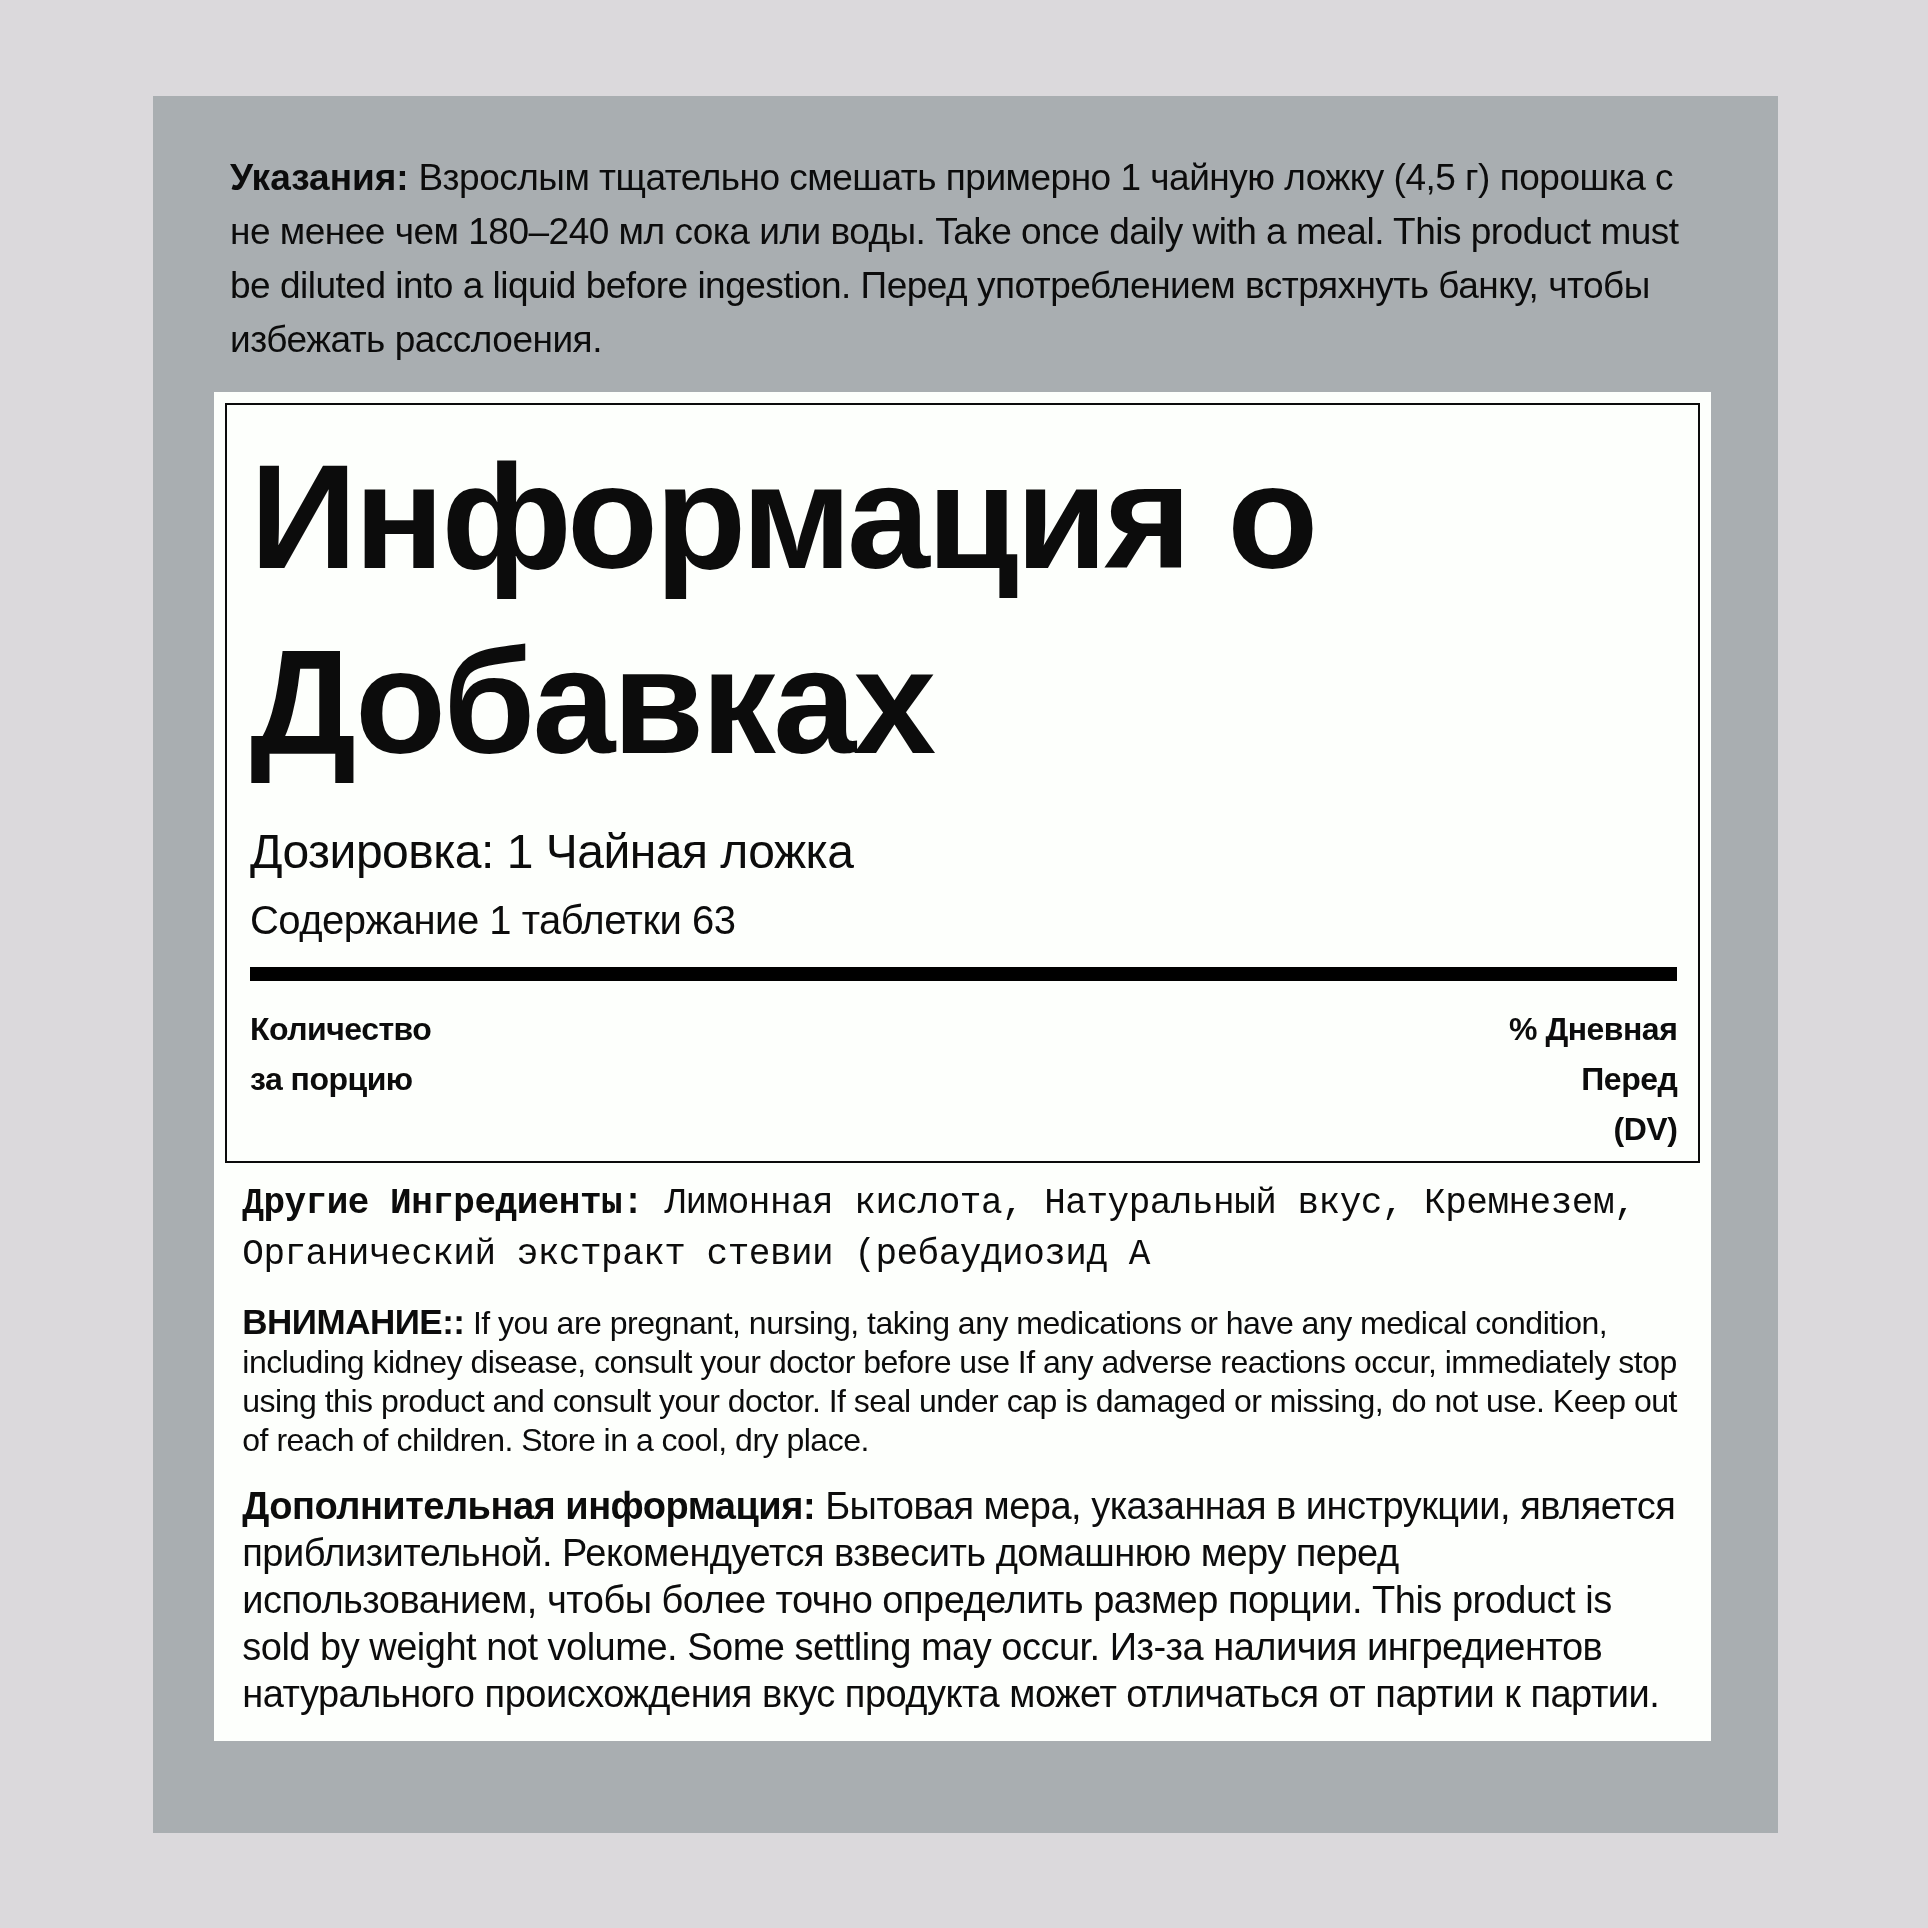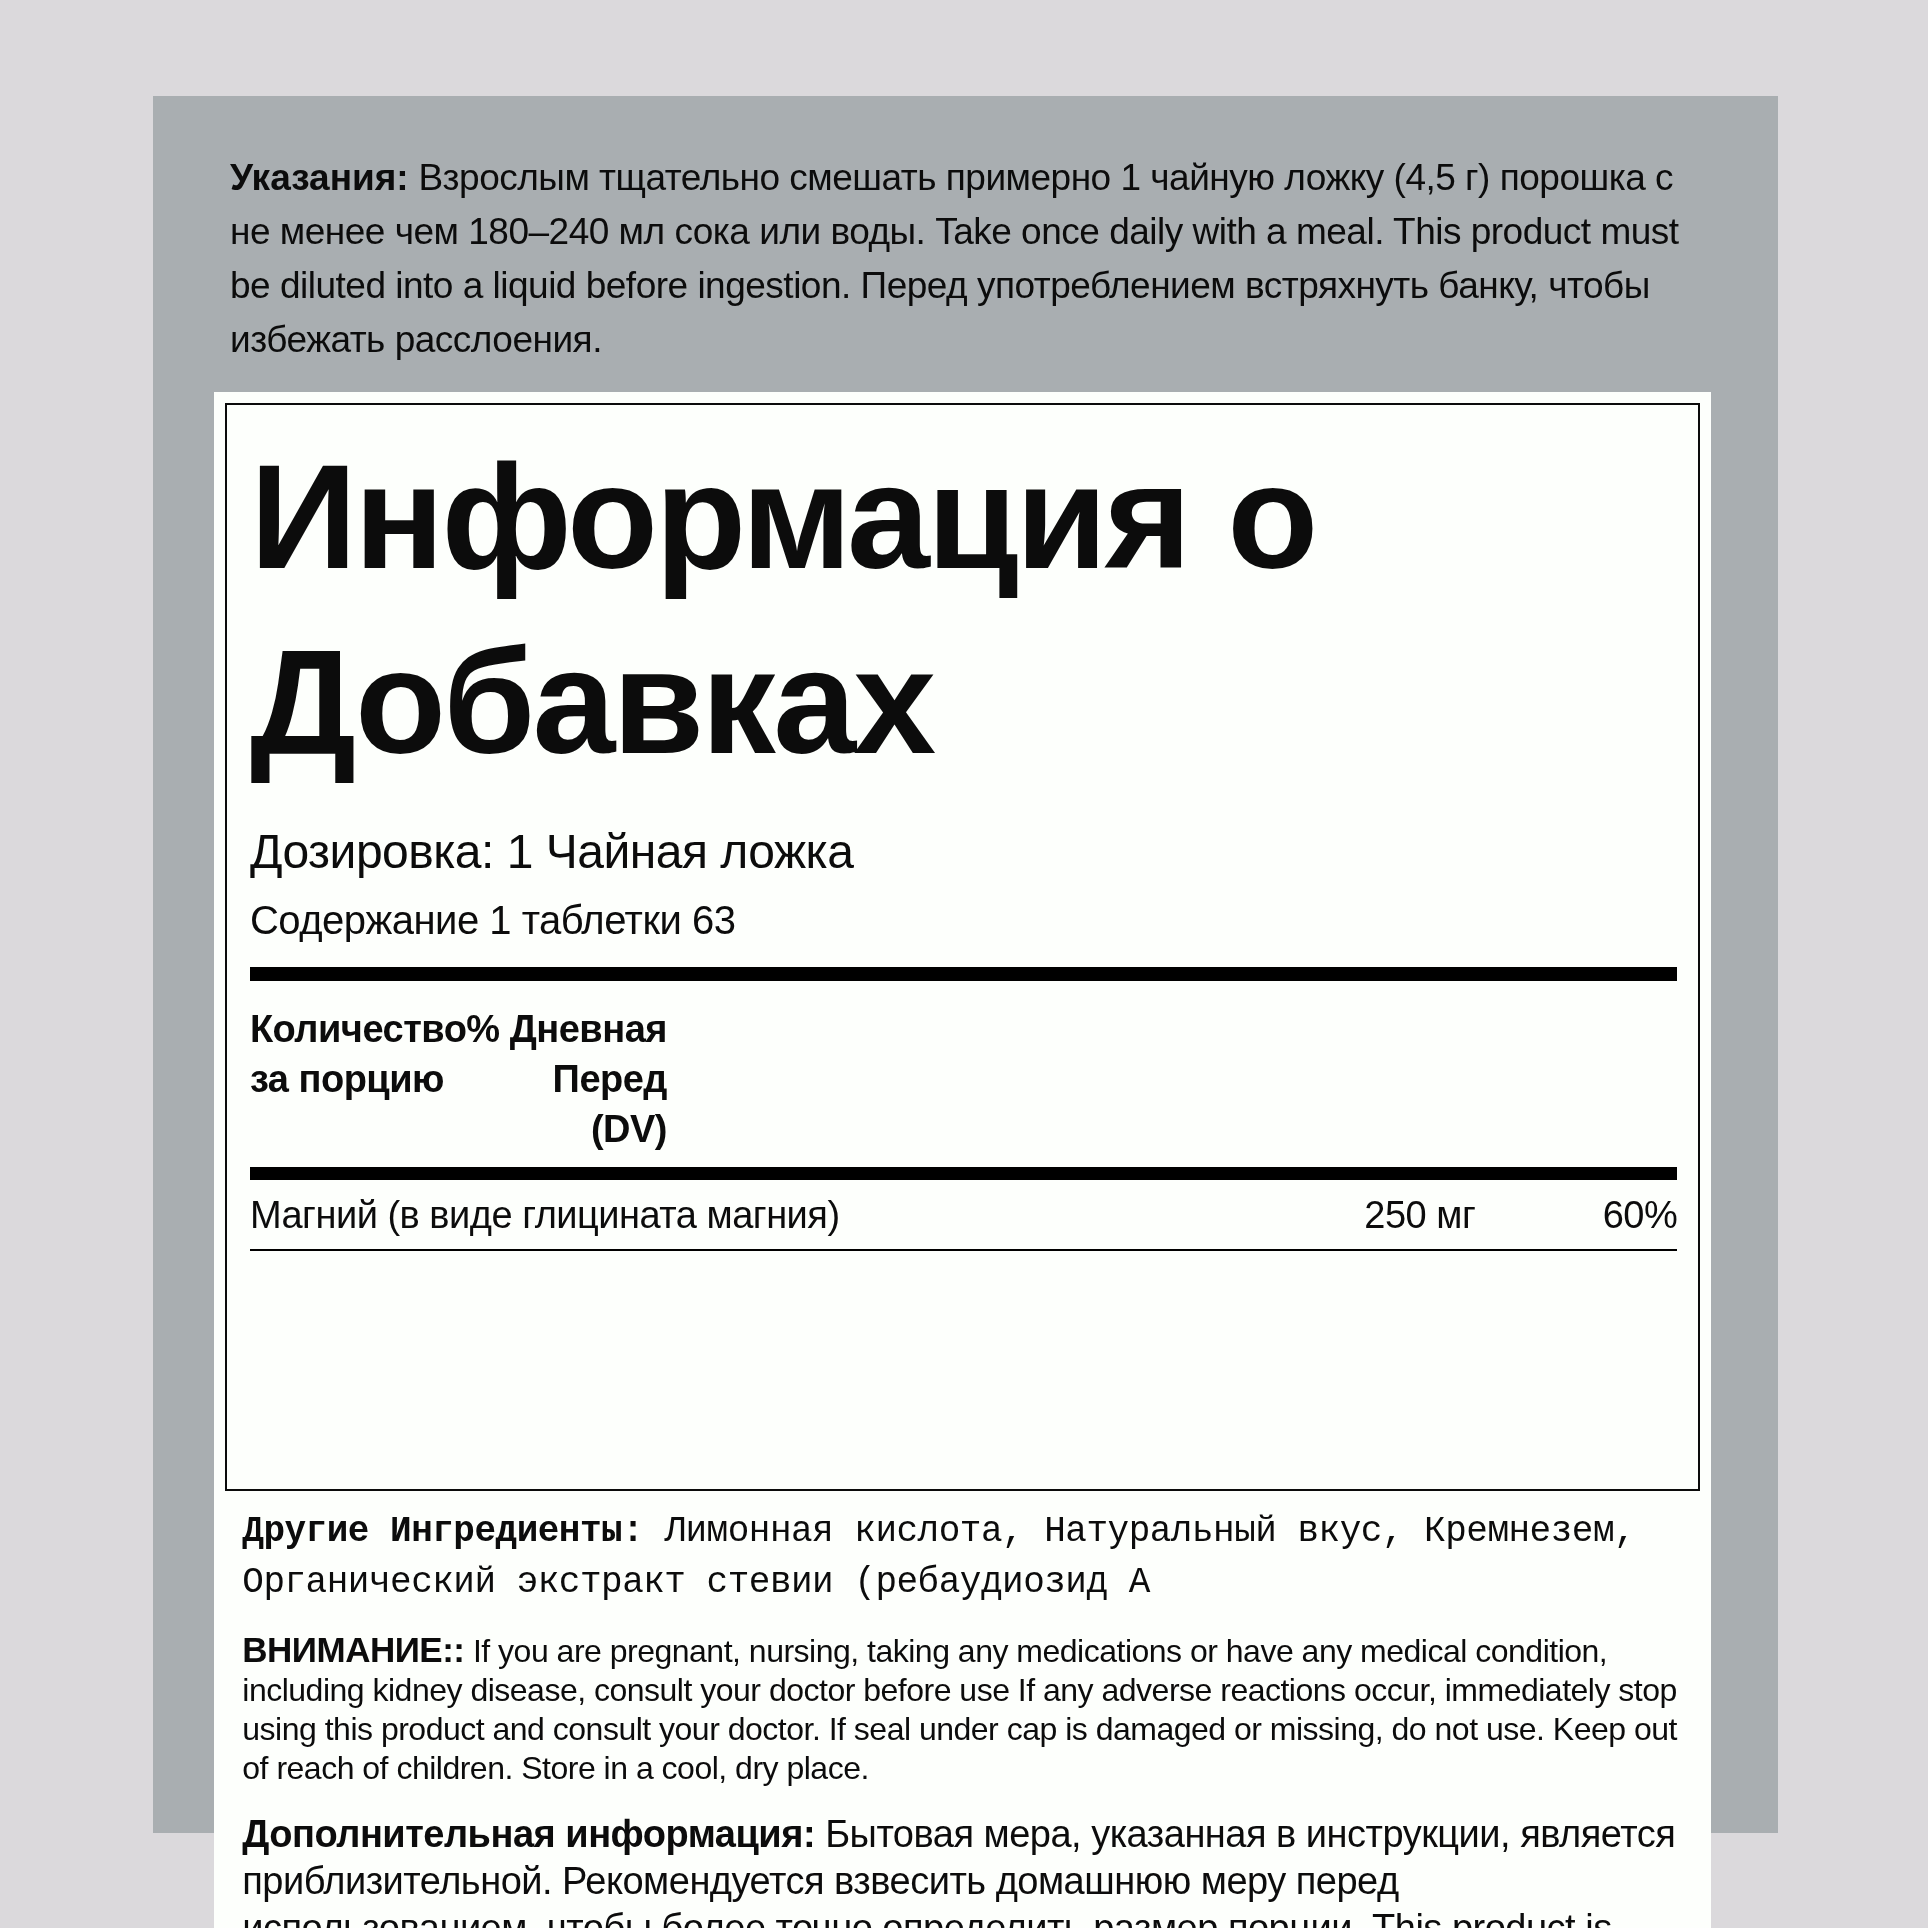--- a/index.html
+++ b/index.html
@@ -37,43 +37,43 @@
   .facts-panel {
     margin: 24.5px 67px 0 61px;
     width: 1497px;
     background: #fdfffc;
     box-sizing: border-box;
     padding: 11.3px 11.3px 22.6px 11.3px;
   }
   .facts-box {
     box-sizing: border-box;
     width: 1475px;
-    height: 1088px;
+    height: 760px;
     border: 2.8px solid #0b0b0b;
     padding: 0 21px 0 22.6px;
     overflow: hidden;
     background: #fdfffc;
   }
   .facts-title {
     margin-top: 19px;
     font-size: 149px;
     font-weight: 700;
     line-height: 185px;
     letter-spacing: -2.8px;
   }
   .serving-size { margin-top: 30px; font-size: 48px; letter-spacing: -0.5px; }
   .servings-per { margin-top: 19px; font-size: 40px; letter-spacing: -0.5px; }
   .bar-thick { margin-top: 24.5px; height: 14px; background: #000; }
   .bar-thick2 { height: 13px; background: #000; }
   .facts-header {
     display: flex;
-    justify-content: flex-start;
+    justify-content: space-between;
     padding: 22.6px 0 13px 0;
     font-weight: 700;
-    font-size: 38px;
+    font-size: 32px;
     line-height: 50px;
     letter-spacing: -0.5px;
   }
   .facts-header .right { text-align: right; }
   .facts-row {
     display: flex;
     align-items: flex-start;
     padding: 15px 0 13px 0;
     font-size: 38px;
     line-height: 41px;

